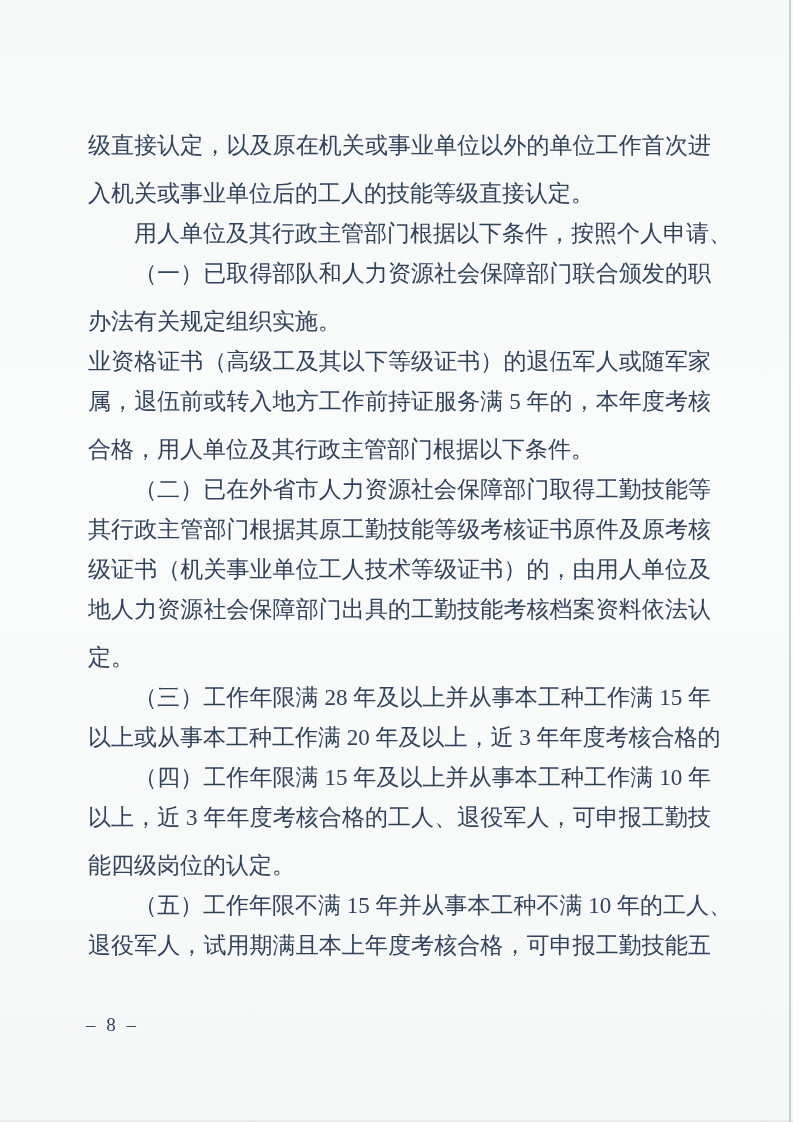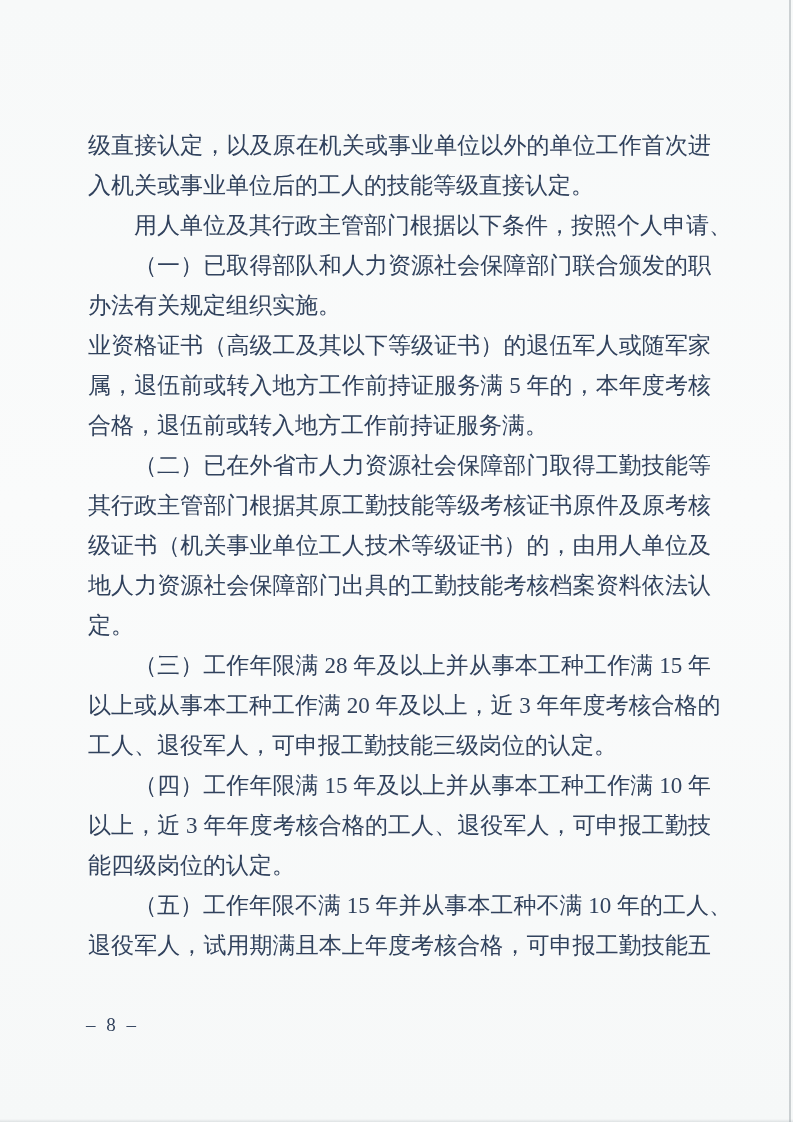--- a/index.html
+++ b/index.html
@@ -43,20 +43,21 @@
     height: 40px;
     line-height: 40px;
     font-size: 23px;
     text-align: justify;
     text-align-last: justify;
     white-space: nowrap;
     overflow: visible;
   }
   .line.nofill {
     text-align-last: left;
+    margin-top: 8px;
   }
   .line.indent {
     text-indent: 2em;
   }
   .page-number {
     position: absolute;
     left: 86px;
     top: 1010px;
     font-size: 19px;
     line-height: 30px;
@@ -72,29 +73,28 @@
   <div class="scan-edge-bottom"></div>
 
   <div class="text-block">
       <div class="line">级直接认定，以及原在机关或事业单位以外的单位工作首次进</div>
       <div class="line nofill">入机关或事业单位后的工人的技能等级直接认定。</div>
       <div class="line indent">用人单位及其行政主管部门根据以下条件，按照个人申请、</div>
       <div class="line indent">（一）已取得部队和人力资源社会保障部门联合颁发的职</div>
       <div class="line nofill">办法有关规定组织实施。</div>
       <div class="line">业资格证书（高级工及其以下等级证书）的退伍军人或随军家</div>
       <div class="line">属，退伍前或转入地方工作前持证服务满 5 年的，本年度考核</div>
-      <div class="line nofill">合格，退伍前或转入地方工作前持证服务满。</div>
+      <div class="line nofill">合格，用人单位及其行政主管部门根据以下条件。</div>
       <div class="line indent">（二）已在外省市人力资源社会保障部门取得工勤技能等</div>
       <div class="line">其行政主管部门根据其原工勤技能等级考核证书原件及原考核</div>
       <div class="line">级证书（机关事业单位工人技术等级证书）的，由用人单位及</div>
       <div class="line">地人力资源社会保障部门出具的工勤技能考核档案资料依法认</div>
       <div class="line nofill">定。</div>
       <div class="line indent">（三）工作年限满 28 年及以上并从事本工种工作满 15 年</div>
       <div class="line">以上或从事本工种工作满 20 年及以上，近 3 年年度考核合格的</div>
-      <div class="line nofill">工人、退役军人，可申报工勤技能三级岗位的认定。</div>
       <div class="line indent">（四）工作年限满 15 年及以上并从事本工种工作满 10 年</div>
       <div class="line">以上，近 3 年年度考核合格的工人、退役军人，可申报工勤技</div>
       <div class="line nofill">能四级岗位的认定。</div>
       <div class="line indent">（五）工作年限不满 15 年并从事本工种不满 10 年的工人、</div>
       <div class="line">退役军人，试用期满且本上年度考核合格，可申报工勤技能五</div>
     </div>
 
   <div class="page-number">– 8 –</div>
 </div>
 

